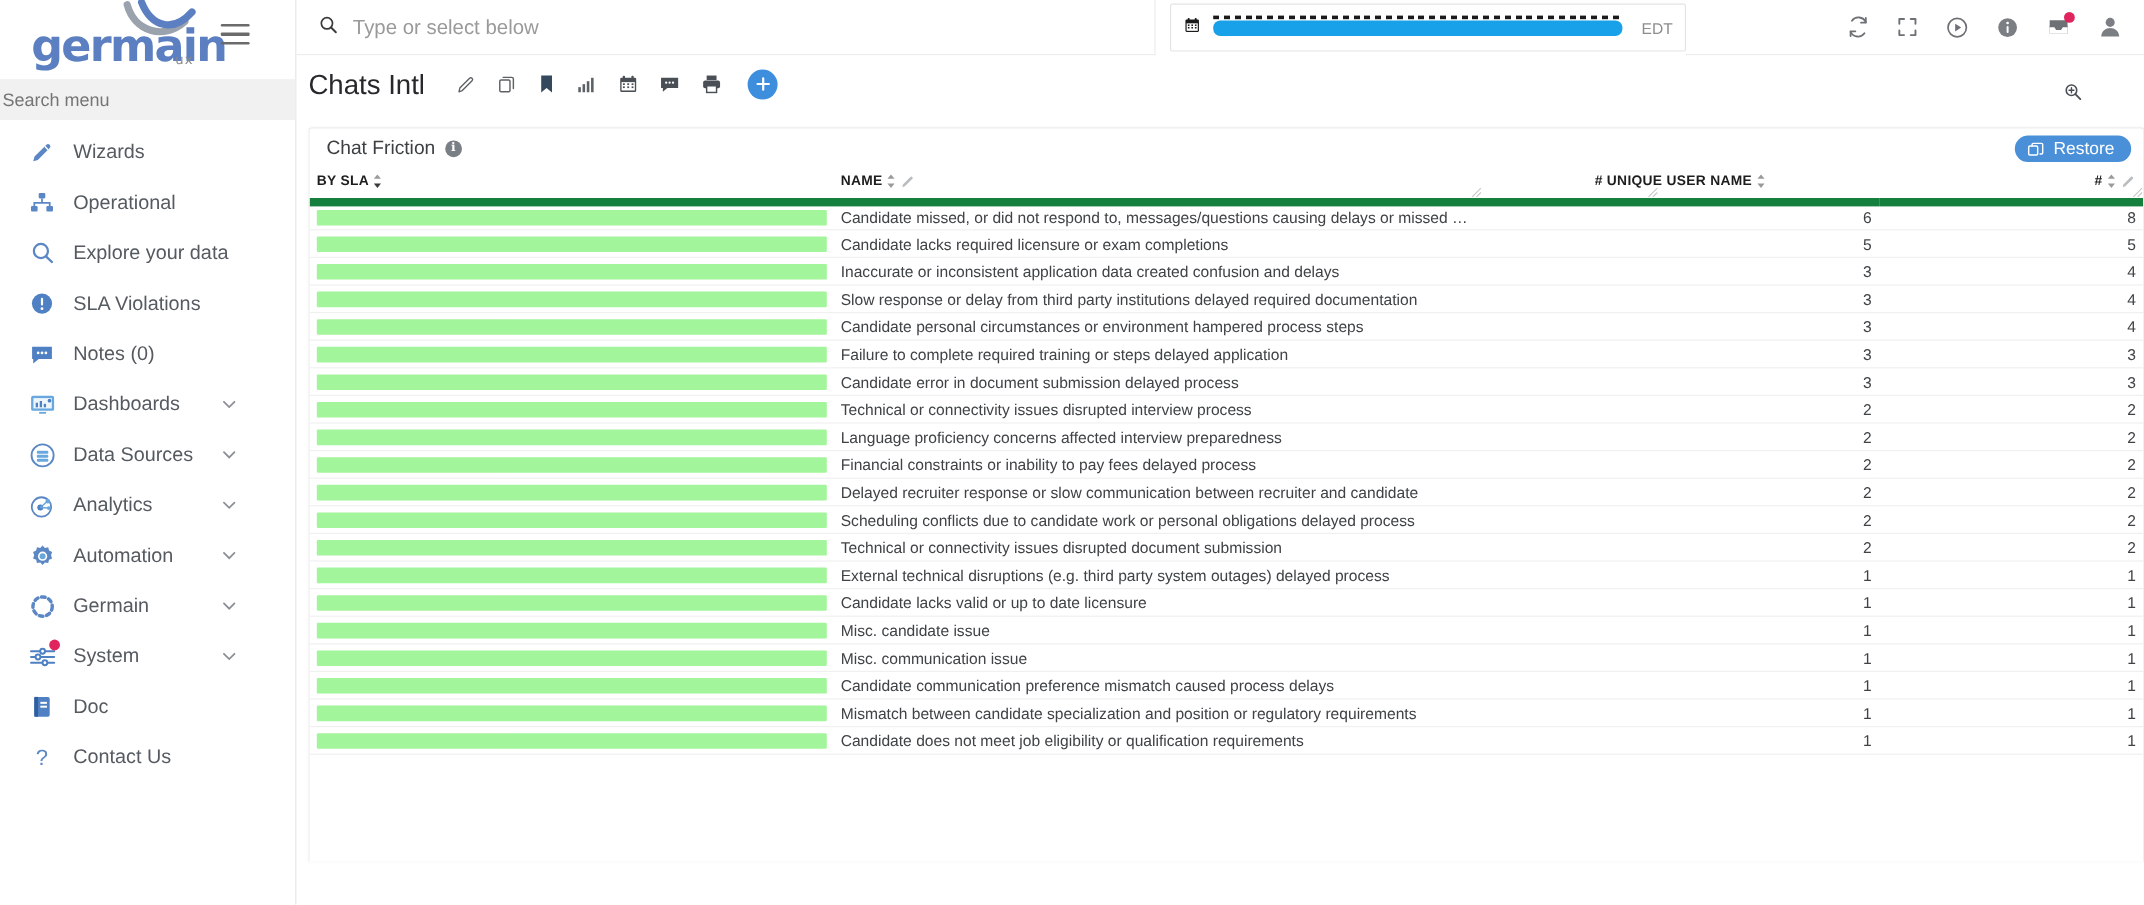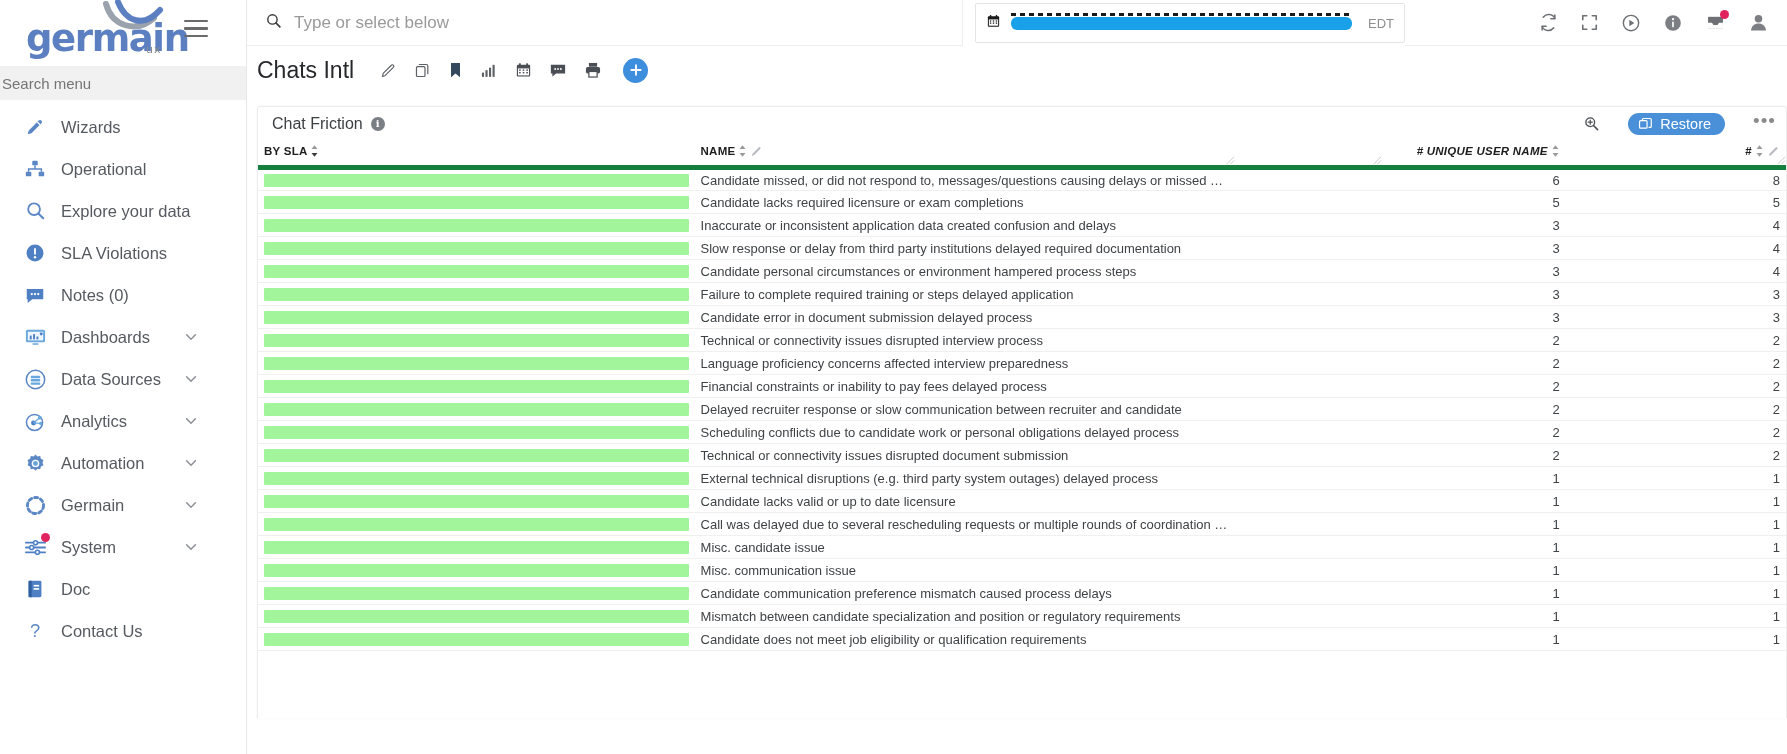--- a/index.html
+++ b/index.html
@@ -264,20 +264,21 @@
     display: flex; align-items: center; justify-content: center;
     margin-left: 8px;
     font-family: "DejaVu Serif", serif;
     cursor: pointer;
   }
   .panel-head-right {
     margin-left: auto;
     display: flex;
     align-items: center;
     gap: 28px;
+    flex-direction: column;
   }
   .restore-btn {
     display: flex;
     align-items: center;
     gap: 7px;
     background: #4a90d9;
     color: #fff;
     border-radius: 13px;
     padding: 3px 14px 3px 10px;
     font-size: 14.5px;
@@ -300,30 +301,30 @@
     border-collapse: collapse;
     table-layout: fixed;
     font-family: "Liberation Sans", sans-serif;
   }
   table.grid th {
     font-size: 11.5px;
     font-weight: bold;
     color: #1d1d1d;
     letter-spacing: 0.25px;
     padding: 4px 6px 7px 6px;
-    border-bottom: 5px solid #15803d;
+    border-bottom: 7px solid #15803d;
     position: relative;
     height: 26px;
     vertical-align: bottom;
     background: #fff;
     white-space: nowrap;
   }
   th.th-bysla { text-align: left; padding-left: 8px; }
   th.th-name  { text-align: left; }
-  th.th-num   { text-align: right; padding-right: 26px; font-style: italic; }
+  th.th-num   { text-align: center; padding-right: 26px; }
   th.th-hash  { text-align: right; padding-right: 26px; }
   .th-inner { display: inline-flex; align-items: center; gap: 3px; }
   .sort-ico { display: inline-flex; flex-direction: column; line-height: 0; }
   .resize-handle {
     position: absolute;
     right: 0; bottom: 0;
     width: 11px; height: 11px;
     cursor: nwse-resize;
     opacity: .55;
   }
@@ -922,28 +923,20 @@
                   <div class="bar" style="width: 100%; background: rgb(162, 245, 155);"></div>
                 </td>
                 <td class="td-name" title="Candidate lacks valid or up to date licensure">Candidate lacks valid or up to date licensure</td>
                 <td class="td-num">1</td>
                 <td class="td-hash">1</td>
               </tr>
               <tr>
                 <td class="td-bar">
                   <div class="bar" style="width: 100%; background: rgb(162, 245, 155);"></div>
                 </td>
-                <td class="td-name" title="Call was delayed due to several rescheduling requests or multiple rounds of coordination to c">Call was delayed due to several rescheduling requests or multiple rounds of coordination to c</td>
-                <td class="td-num">1</td>
-                <td class="td-hash">1</td>
-              </tr>
-              <tr>
-                <td class="td-bar">
-                  <div class="bar" style="width: 100%; background: rgb(162, 245, 155);"></div>
-                </td>
                 <td class="td-name" title="Misc. candidate issue">Misc. candidate issue</td>
                 <td class="td-num">1</td>
                 <td class="td-hash">1</td>
               </tr>
               <tr>
                 <td class="td-bar">
                   <div class="bar" style="width: 100%; background: rgb(162, 245, 155);"></div>
                 </td>
                 <td class="td-name" title="Misc. communication issue">Misc. communication issue</td>
                 <td class="td-num">1</td>

